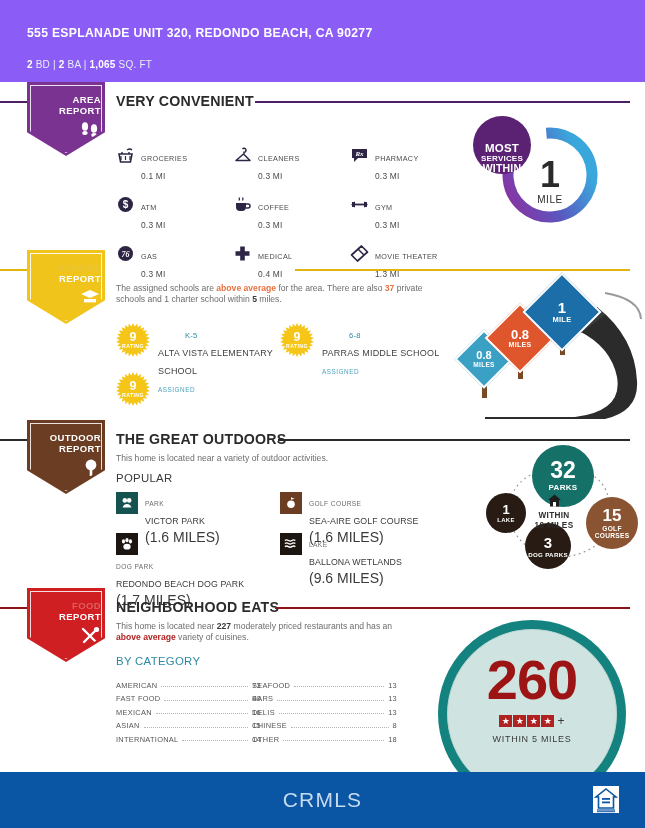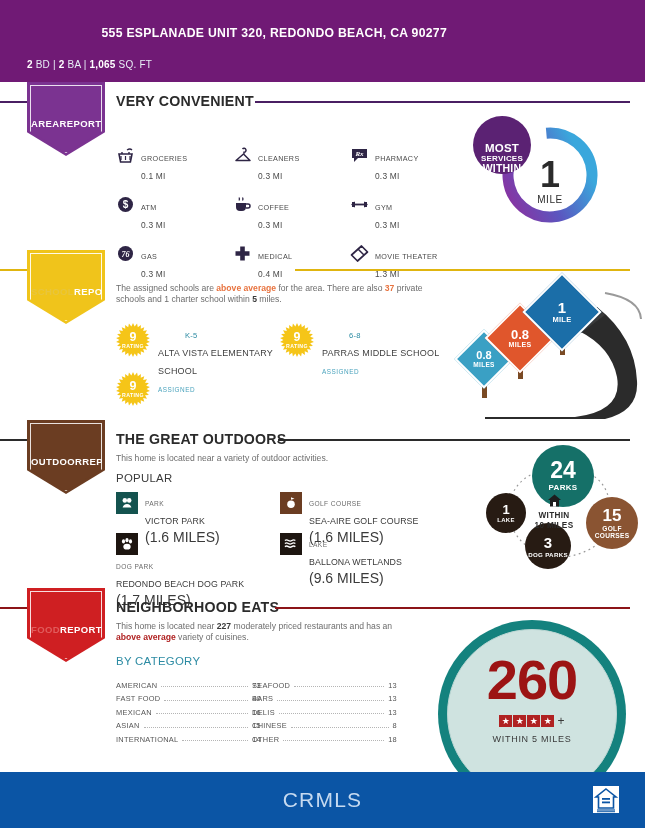--- a/index.html
+++ b/index.html
@@ -7,21 +7,21 @@
     width: 645px; height: 828px;
     font-family: "Liberation Sans", sans-serif;
     background: #ffffff;
     overflow: hidden;
   }
   .page { position: relative; width: 645px; height: 828px; background:#fff; }
 
   
   .header {
     position:absolute; left:0; top:0; width:645px; height:82px;
-    background:#701a75; color:#fff;text-align:right;
+    background:#8b5cf6; color:#fff;
   }
   .header-addr {
     position:absolute; left:27px; top:26px; width:420px;
     font-size:12.2px; font-weight:bold; letter-spacing:.3px; line-height:15.5px;
     text-transform:uppercase;
   }
   .header-sub {
     position:absolute; left:27px; top:59px;
     font-size:10px; letter-spacing:.2px; color:#e8eef6;
   }
@@ -37,21 +37,21 @@
   .badge {
     position:relative; width:78px; height:74px; color:#fff;
     display:flex; flex-direction:column; align-items:center;
     -webkit-clip-path: polygon(0 0, 100% 0, 100% 68%, 50% 100%, 0 68%);
     clip-path: polygon(0 0, 100% 0, 100% 68%, 50% 100%, 0 68%);
   }
   .badge-inner {
     position:absolute; inset:3px;
     -webkit-clip-path: polygon(0 0, 100% 0, 100% 68%, 50% 100%, 0 68%);
     clip-path: polygon(0 0, 100% 0, 100% 68%, 50% 100%, 0 68%);
-    display:flex; flex-direction:row; align-items:center; padding-top:8px;
+    display:flex; flex-direction:column; align-items:flex-end; padding-top:8px;
   }
   .badge-t1, .badge-t2 {
     font-size:9.5px; font-weight:bold; letter-spacing:.4px; line-height:11px;
     text-transform:uppercase;
   }
   .badge-ico { margin-top:4px; }
 
   .sec-title {
     position:absolute; font-size:14.2px; font-weight:bold; color:#2b2b2b;
     letter-spacing:.2px; text-transform:uppercase; white-space:nowrap;
@@ -408,21 +408,21 @@
           </span>
           <span class="out-tx"><span class="out-cat">LAKE</span><br><span class="out-name">BALLONA WETLANDS</span><br><span class="out-dist">(9.6 MILES)</span></span>
         </div>
       </div>
 
     <div style="position:absolute;left:470px;top:25px;width:175px;height:135px;">
       <svg style="position:absolute;left:0;top:0;" width="175" height="135" viewBox="0 0 175 135">
         <path d="M38 66 Q42 26 90 22 Q140 24 140 66 Q142 104 96 112 Q48 112 38 70" fill="none" stroke="#9a9a9a" stroke-width="1.2" stroke-dasharray="1.8 3.5"></path>
       </svg>
       <div class="bub" style="left:62px;top:0px;width:62px;height:62px;background:#157068;">
-        <span class="bub-n" style="font-size:23px;">24</span>
+        <span class="bub-n" style="font-size:23px;">32</span>
         <span class="bub-l" style="font-size:8px;margin-top:2px;">PARKS</span>
       </div>
       <div class="bub" style="left:116px;top:52px;width:52px;height:52px;background:#8a5432;">
         <span class="bub-n" style="font-size:17px;">15</span>
         <span class="bub-l" style="font-size:6.6px;margin-top:1px;line-height:7.4px;">GOLF COURSES</span>
       </div>
       <div class="bub" style="left:55px;top:78px;width:46px;height:46px;background:#271b13;">
         <span class="bub-n" style="font-size:15px;">3</span>
         <span class="bub-l" style="font-size:6.2px;margin-top:1px;line-height:7px;">DOG PARKS</span>
       </div>

